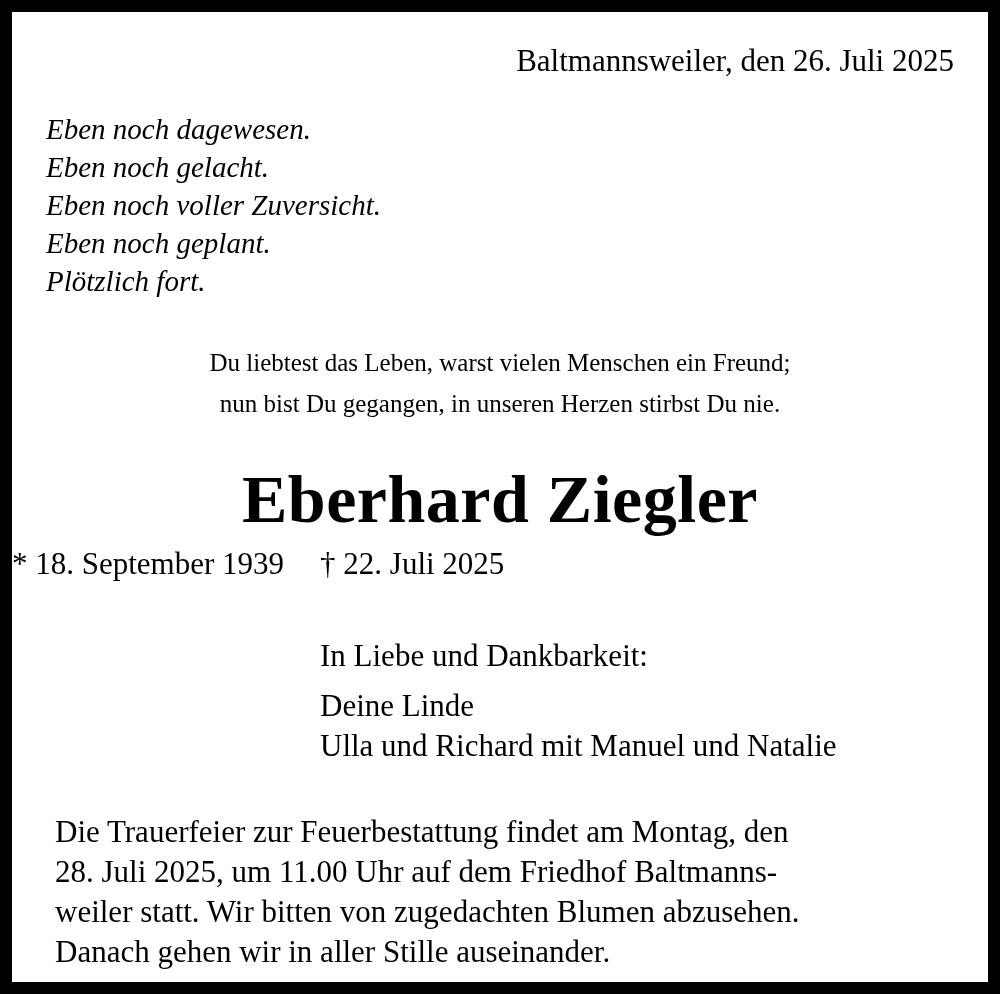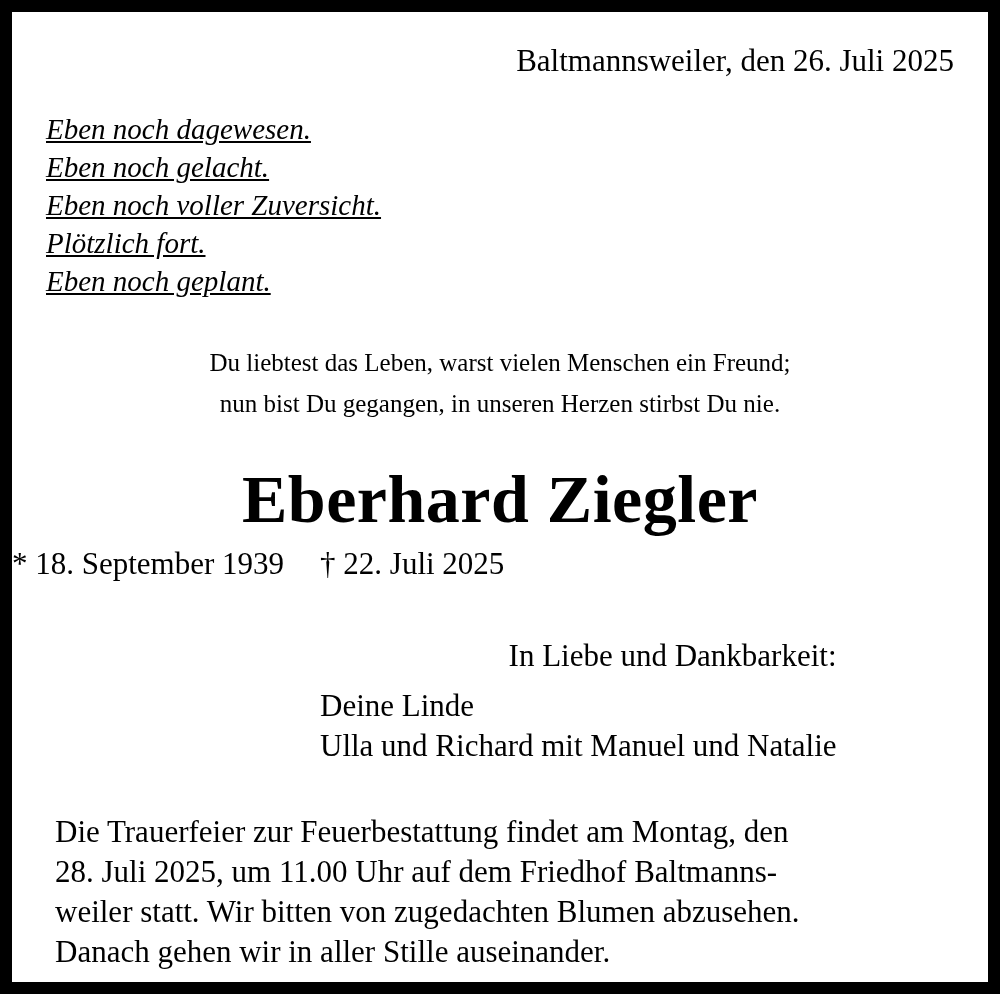--- a/index.html
+++ b/index.html
@@ -19,21 +19,21 @@
     .abs { position: absolute; white-space: nowrap; }
     .dateline {
       right: 34px; top: 30px;
       font-size: 31px; line-height: 38px;
     }
     .poem {
       left: 34px; top: 98px;
       font-style: italic;
       font-size: 29px; line-height: 38px;
     }
-    .poem div { height: 38px; text-decoration: underline; }
+    .poem div { height: 38px; }
     .quote {
       left: 0; width: 976px; top: 330px;
       text-align: center;
       font-size: 25px; line-height: 41px;
     }
     .name {
       left: 0; width: 976px; top: 447px;
       text-align: center;
       font-size: 68px; line-height: 80px; font-weight: bold;
       letter-spacing: 0.5px;
@@ -41,42 +41,42 @@
     .dates {
       left: 0; width: 976px; top: 532px;
       text-align: left;
       font-size: 31px; line-height: 40px;
     }
     .dates .gap { display: inline-block; width: 36px; }
     .signers {
       left: 308px; top: 624px;
       font-size: 31px; line-height: 40px;
     }
-    .signers .heading { margin-bottom: 10px; text-align: right; }
+    .signers .heading { margin-bottom: 10px; }
     .funeral {
       left: 43px; top: 800px; width: 912px;
       font-size: 31px; line-height: 40px;
       white-space: normal;
     }
     .funeral div { white-space: nowrap; }
   </style>
 </head>
 <body>
 
 <div class="frame">
   <div class="page">
 
     <div class="abs dateline">Baltmannsweiler, den 26. Juli 2025</div>
 
     <div class="abs poem">
       <div>Eben noch dagewesen.</div>
       <div>Eben noch gelacht.</div>
       <div>Eben noch voller Zuversicht.</div>
+      <div>Eben noch geplant.</div>
       <div>Plötzlich fort.</div>
-      <div>Eben noch geplant.</div>
     </div>
 
     <div class="abs quote">
       <div>Du liebtest das Leben, warst vielen Menschen ein Freund;</div>
       <div>nun bist Du gegangen, in unseren Herzen stirbst Du nie.</div>
     </div>
 
     <div class="abs name">Eberhard Ziegler</div>
 
     <div class="abs dates">

